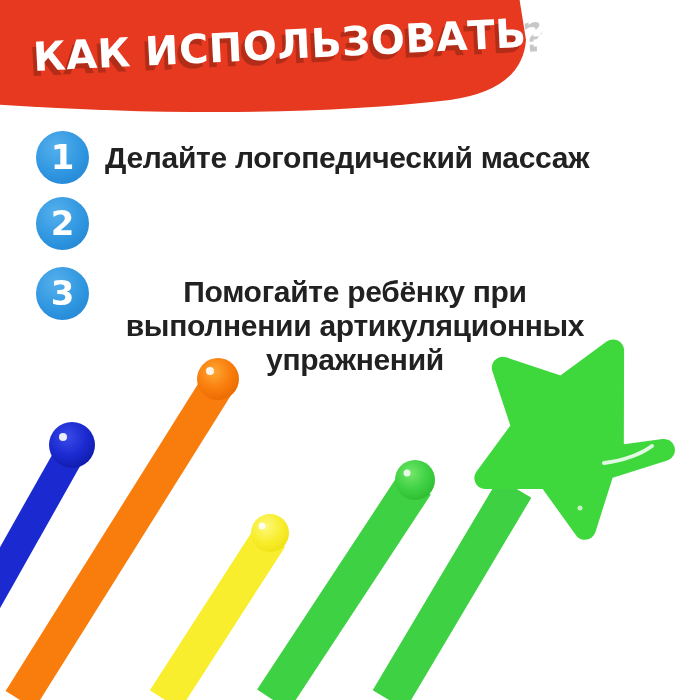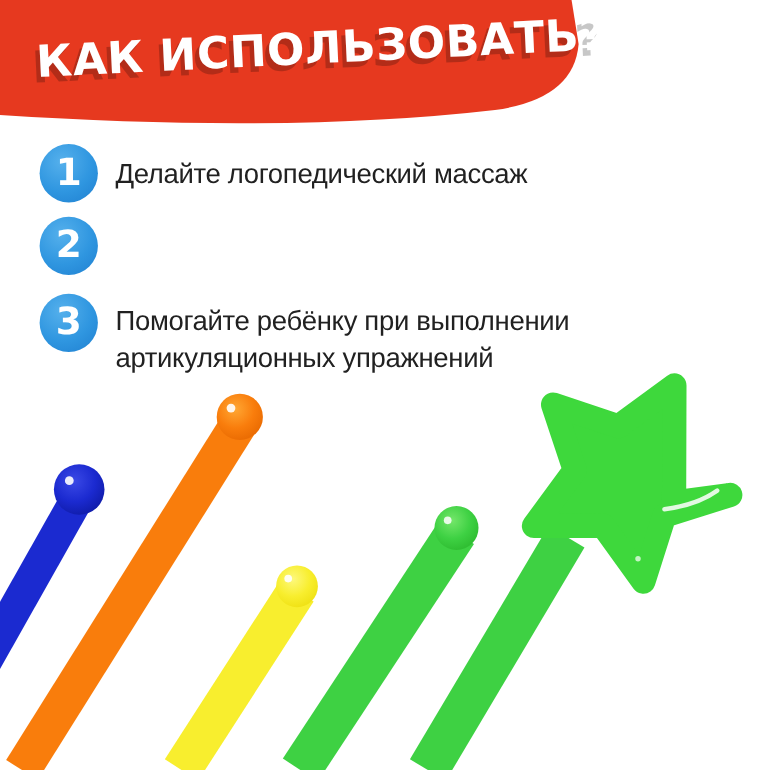--- a/index.html
+++ b/index.html
@@ -54,28 +54,29 @@
     background: radial-gradient(circle at 38% 30%, #55b0ec 0%, #2f96e0 55%, #1f7fd0 100%);
     color: #ffffff;
     font-family: "DejaVu Sans", sans-serif;
     font-weight: 700;
     font-size: 34px;
     line-height: 53px;
     text-align: center;
   }
   .itext {
     color: #212121;
-    font-weight: 400;
-    font-size: 25px;
+    font-weight: 700;
+    font-size: 30px;
     line-height: 34px;
     letter-spacing: -0.3px;
   }
   .row-3 .itext {
     max-width: 500px;
     padding-top: 8px;
+    text-align: center;
   }
 
   
   .art {
     position: absolute;
     left: 0; top: 0;
     width: 700px; height: 700px;
     display: block;
   }
 </style>

